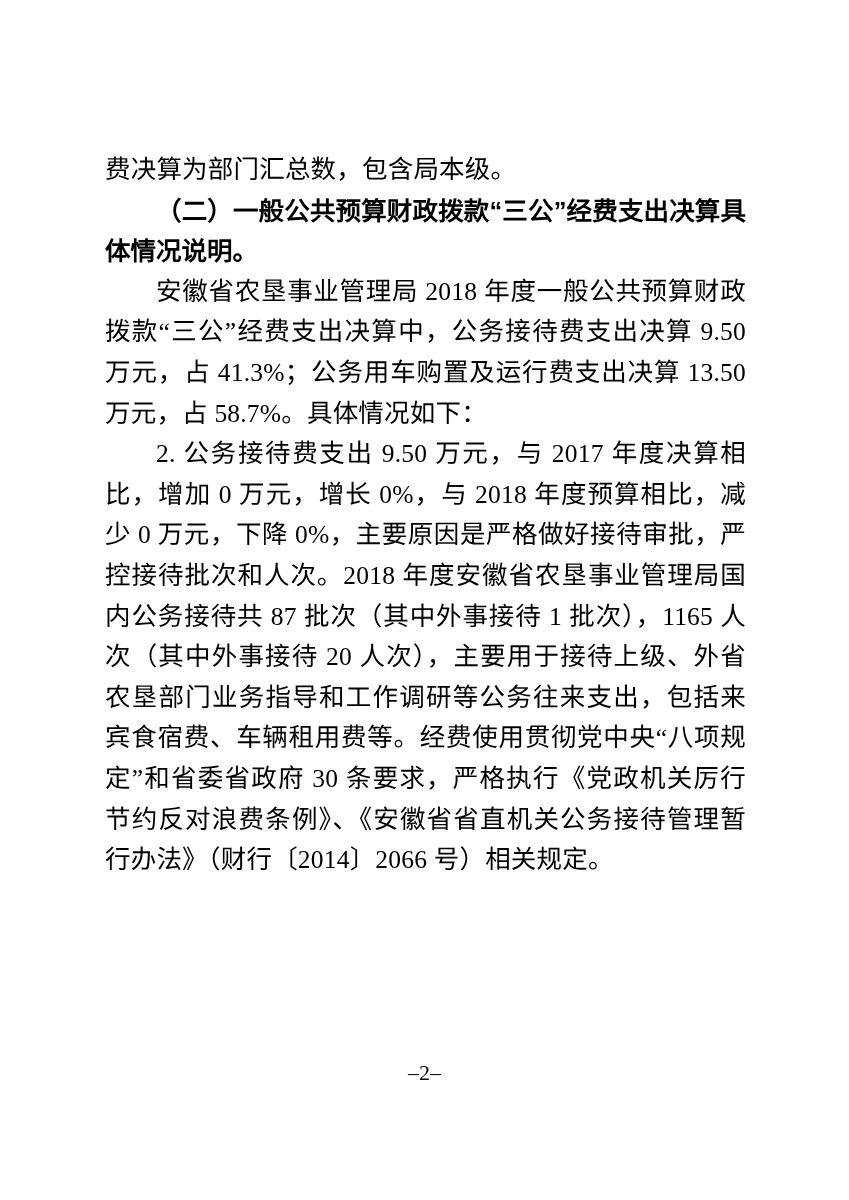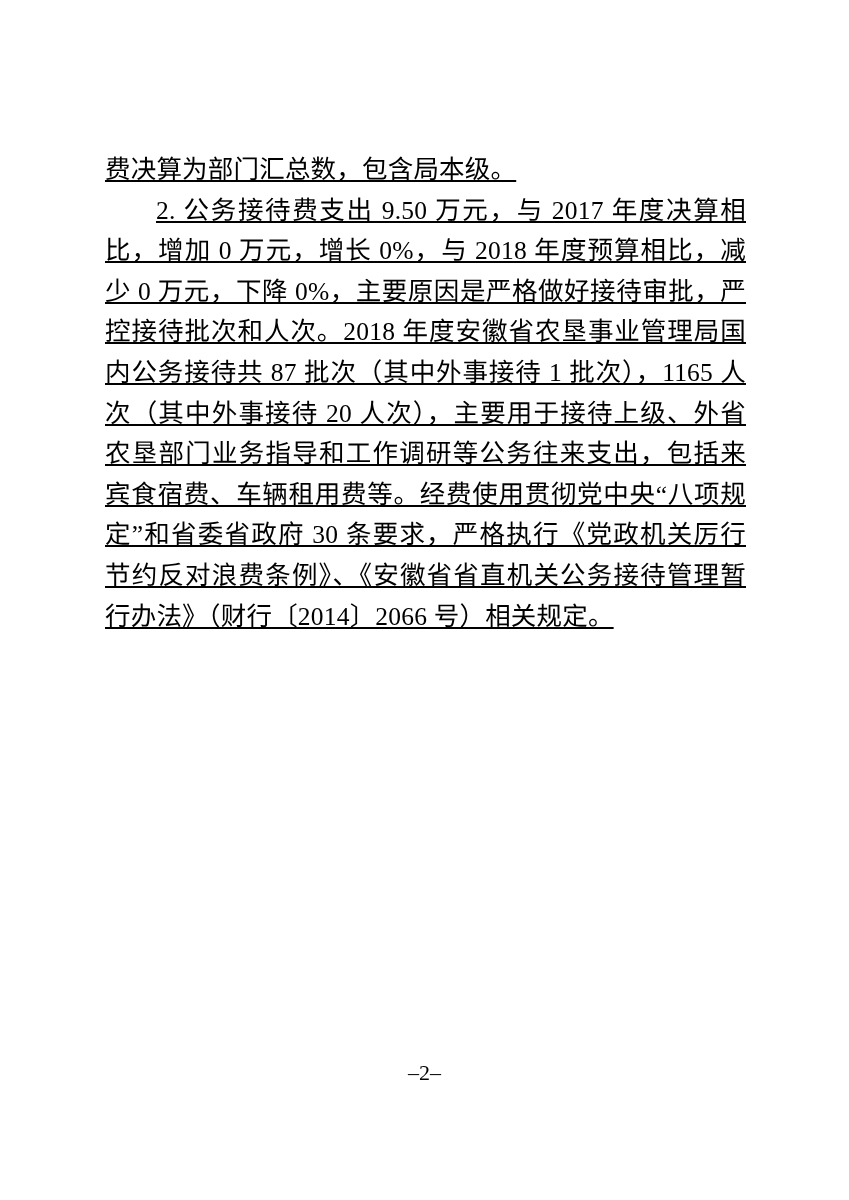--- a/index.html
+++ b/index.html
@@ -27,21 +27,20 @@
     width: 641px;
   }
   .para {
     margin: 0;
     font-size: 25.5px;
     line-height: 40.6px;
     text-align: justify;
     text-justify: inter-ideograph;
     text-indent: 2em;
     letter-spacing: 0.2px;
-    text-decoration: underline;
   }
   .para.no-indent {
     text-indent: 0;
   }
   .para.heading {
     font-weight: bold;
     font-family: "Liberation Sans", sans-serif;
     letter-spacing: 0;
   }
   .page-number {
@@ -54,16 +53,18 @@
     line-height: 30px;
     font-family: "Liberation Serif", serif;
   }
 </style>
 </head>
 <body>
 
 <div class="page">
   <div class="content">
     <p class="para no-indent">费决算为部门汇总数，包含局本级。</p>
+    <p class="para heading">（二）一般公共预算财政拨款“三公”经费支出决算具体情况说明。</p>
+    <p class="para">安徽省农垦事业管理局 2018 年度一般公共预算财政拨款“三公”经费支出决算中，公务接待费支出决算 9.50 万元，占 41.3%；公务用车购置及运行费支出决算 13.50 万元，占 58.7%。具体情况如下：</p>
     <p class="para">2. 公务接待费支出 9.50 万元，与 2017 年度决算相比，增加 0 万元，增长 0%，与 2018 年度预算相比，减少 0 万元，下降 0%，主要原因是严格做好接待审批，严控接待批次和人次。2018 年度安徽省农垦事业管理局国内公务接待共 87 批次（其中外事接待 1 批次），1165 人次（其中外事接待 20 人次），主要用于接待上级、外省农垦部门业务指导和工作调研等公务往来支出，包括来宾食宿费、车辆租用费等。经费使用贯彻党中央“八项规定”和省委省政府 30 条要求，严格执行《党政机关厉行节约反对浪费条例》、《安徽省省直机关公务接待管理暂行办法》（财行〔2014〕2066 号）相关规定。</p>
   </div>
   <div class="page-number">–2–</div>
 </div>
 
 </body></html>

